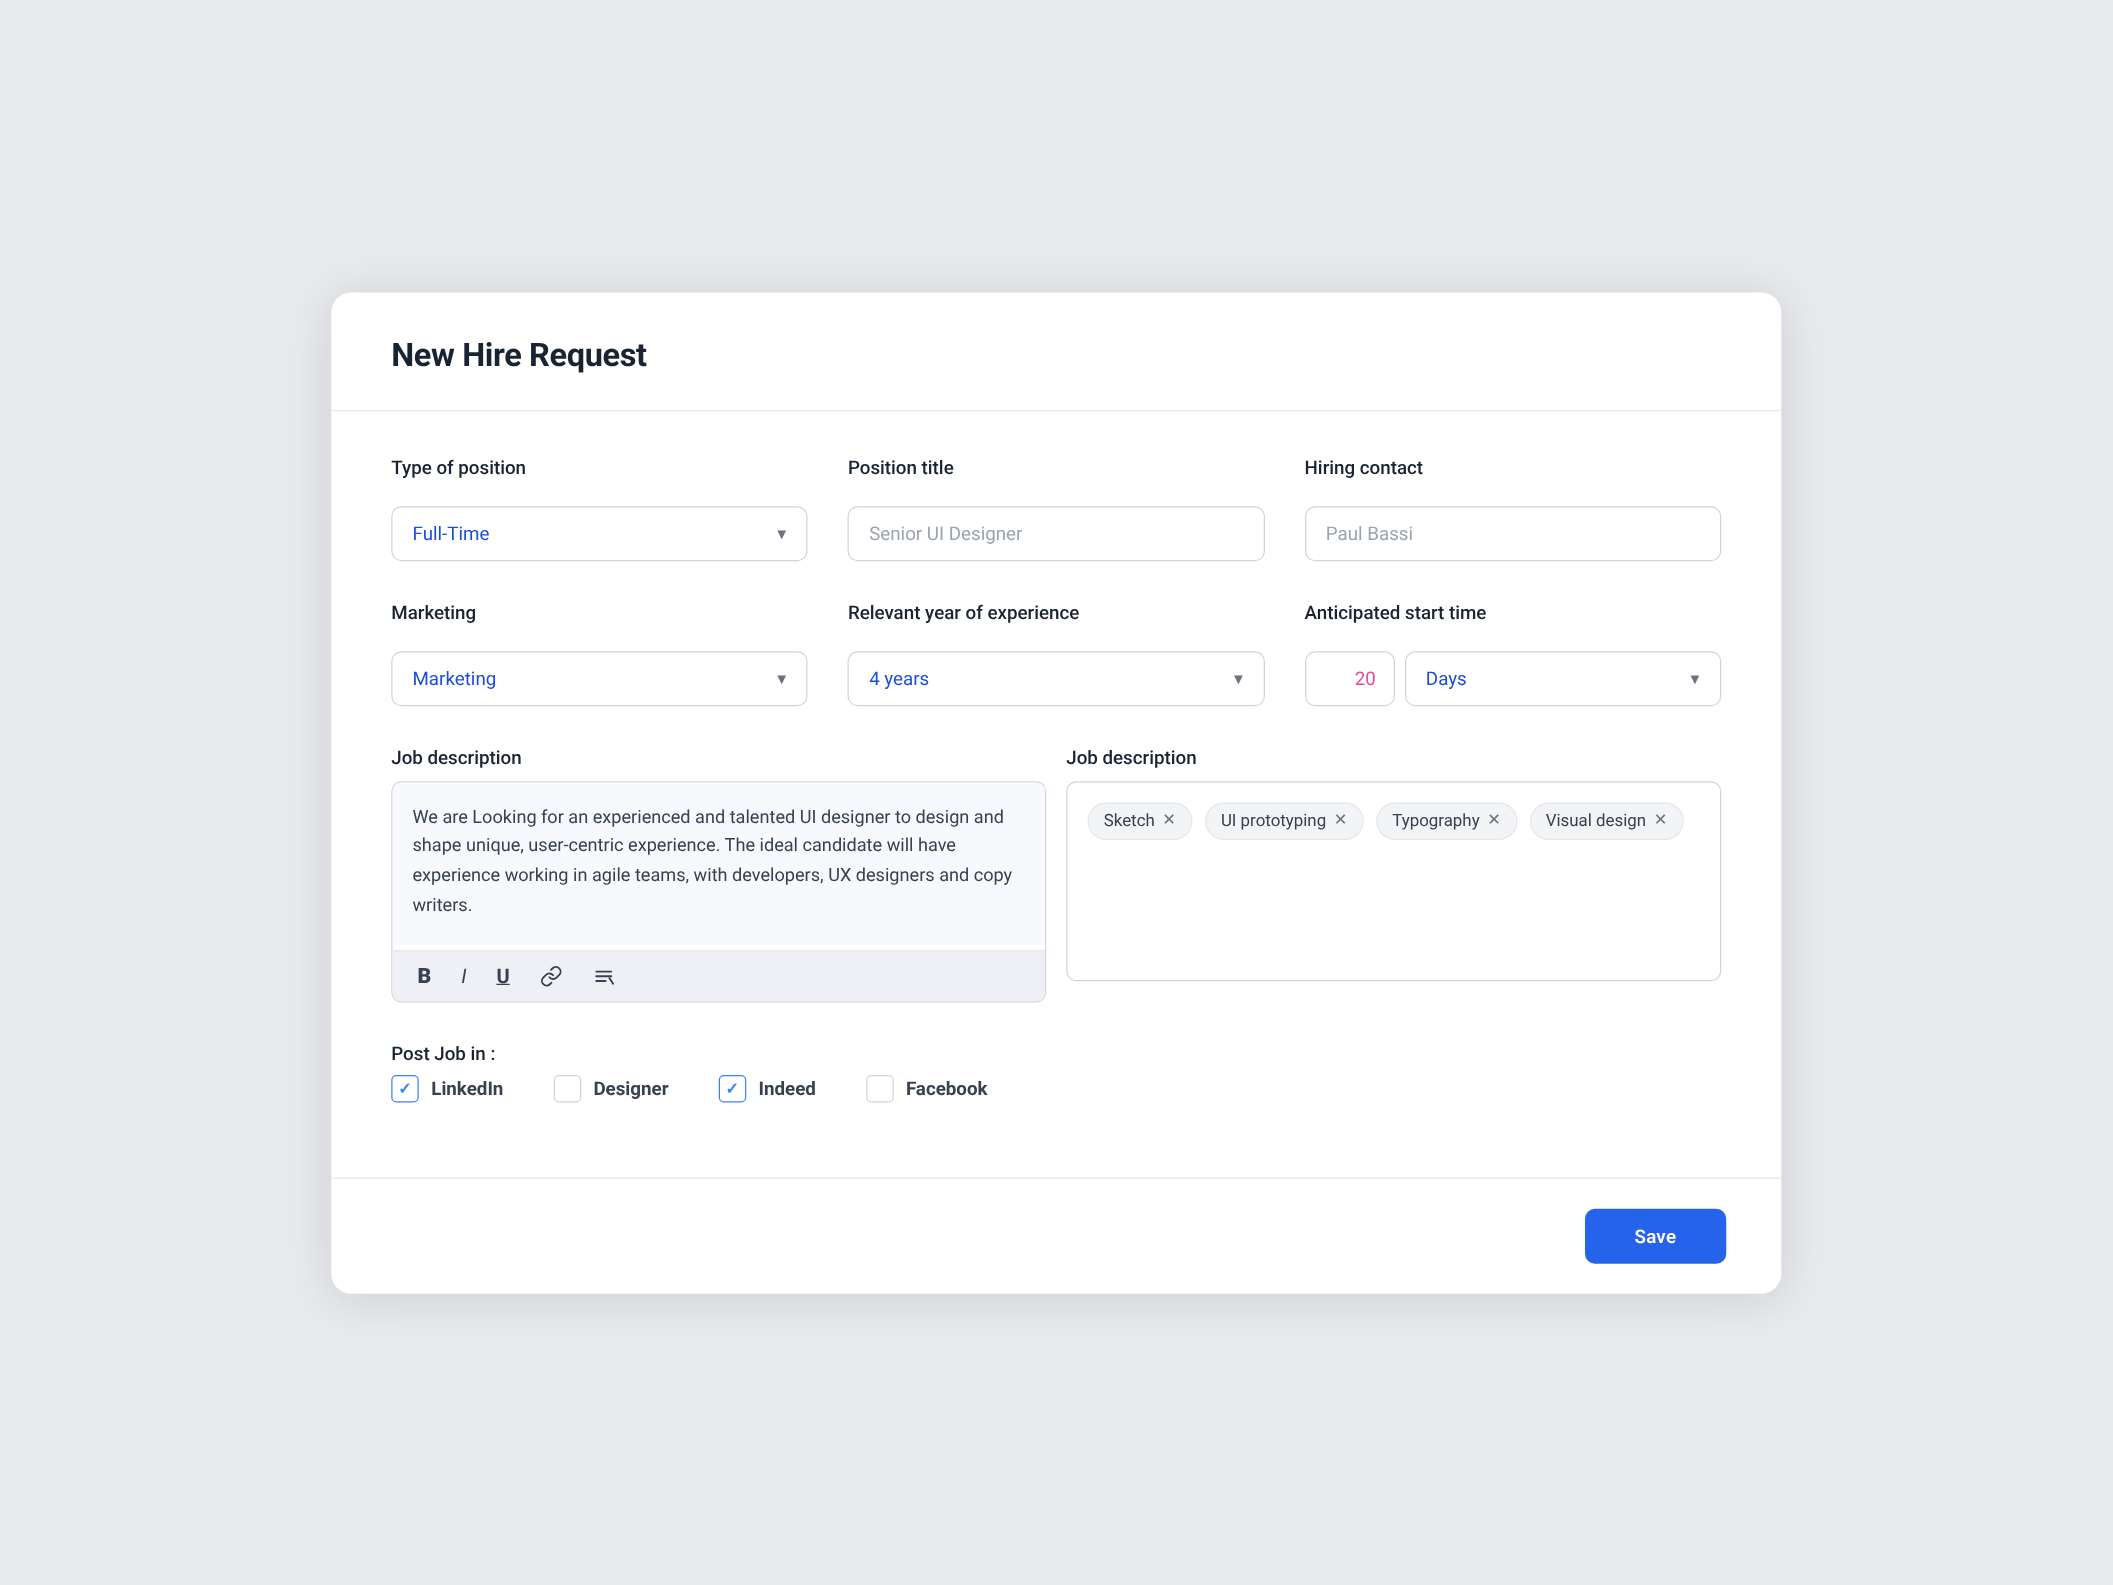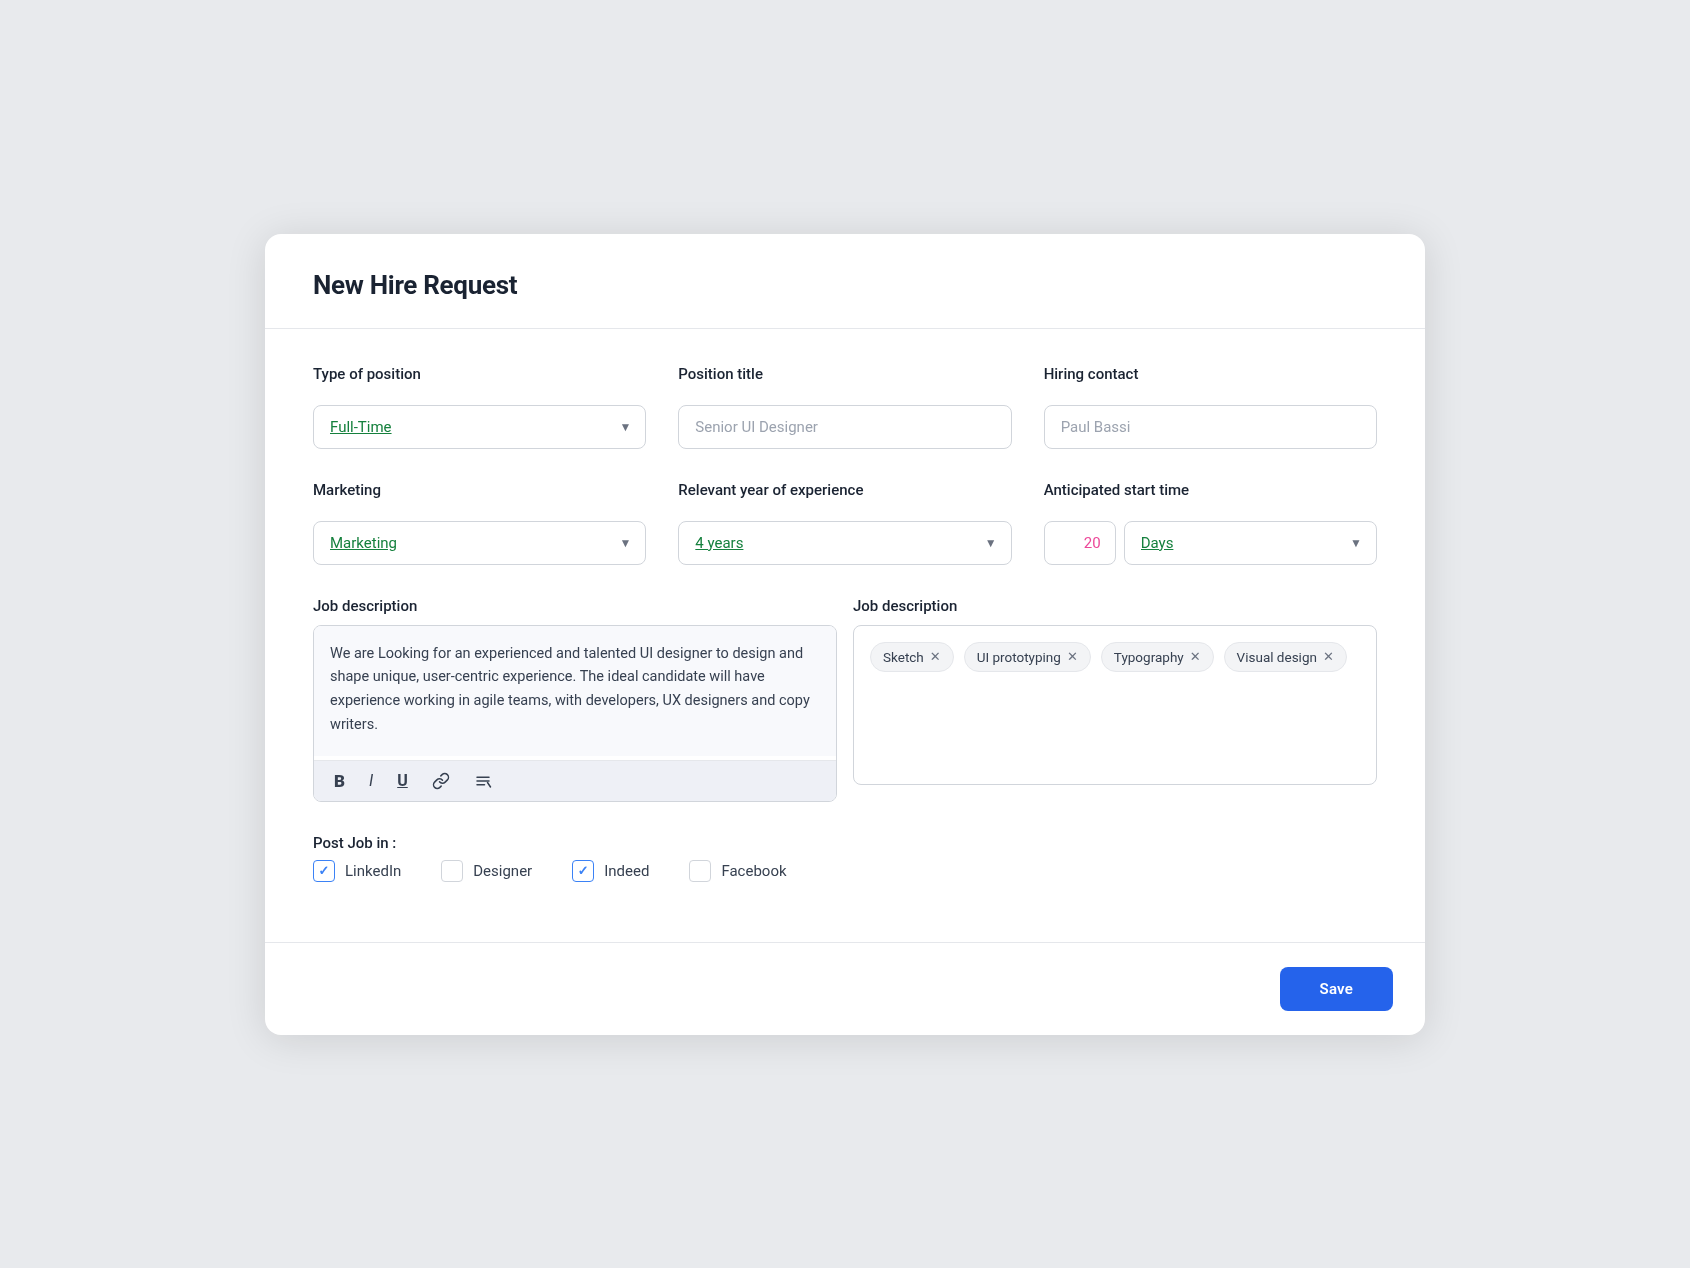--- a/index.html
+++ b/index.html
@@ -96,25 +96,24 @@
       align-items: center;
     }
 
     .form-select {
       appearance: none;
       -webkit-appearance: none;
       border: none;
       background: transparent;
       padding: 12px 40px 12px 16px;
       font-size: 15px;
-      color: #15803d;
+      color: #1d4ed8;
       width: 100%;
       outline: none;
       cursor: pointer;
-      text-decoration: underline;
     }
 
     .select-chevron {
       position: absolute;
       right: 14px;
       pointer-events: none;
       color: #6b7280;
       font-size: 12px;
     }
 
@@ -279,24 +278,25 @@
 
     .checkmark {
       color: #3b82f6;
       font-size: 13px;
       font-weight: 700;
     }
 
     .checkbox-label {
       font-size: 15px;
       color: #374151;
+      font-weight: bold;
     }
 
     .modal-footer {
-      padding: 24px 32px;
+      padding: 24px 44px;
       border-top: 1px solid #e5e7eb;
       display: flex;
       justify-content: flex-end;
     }
 
     .save-btn {
       background: #2563eb;
       color: #ffffff;
       border: none;
       border-radius: 8px;

